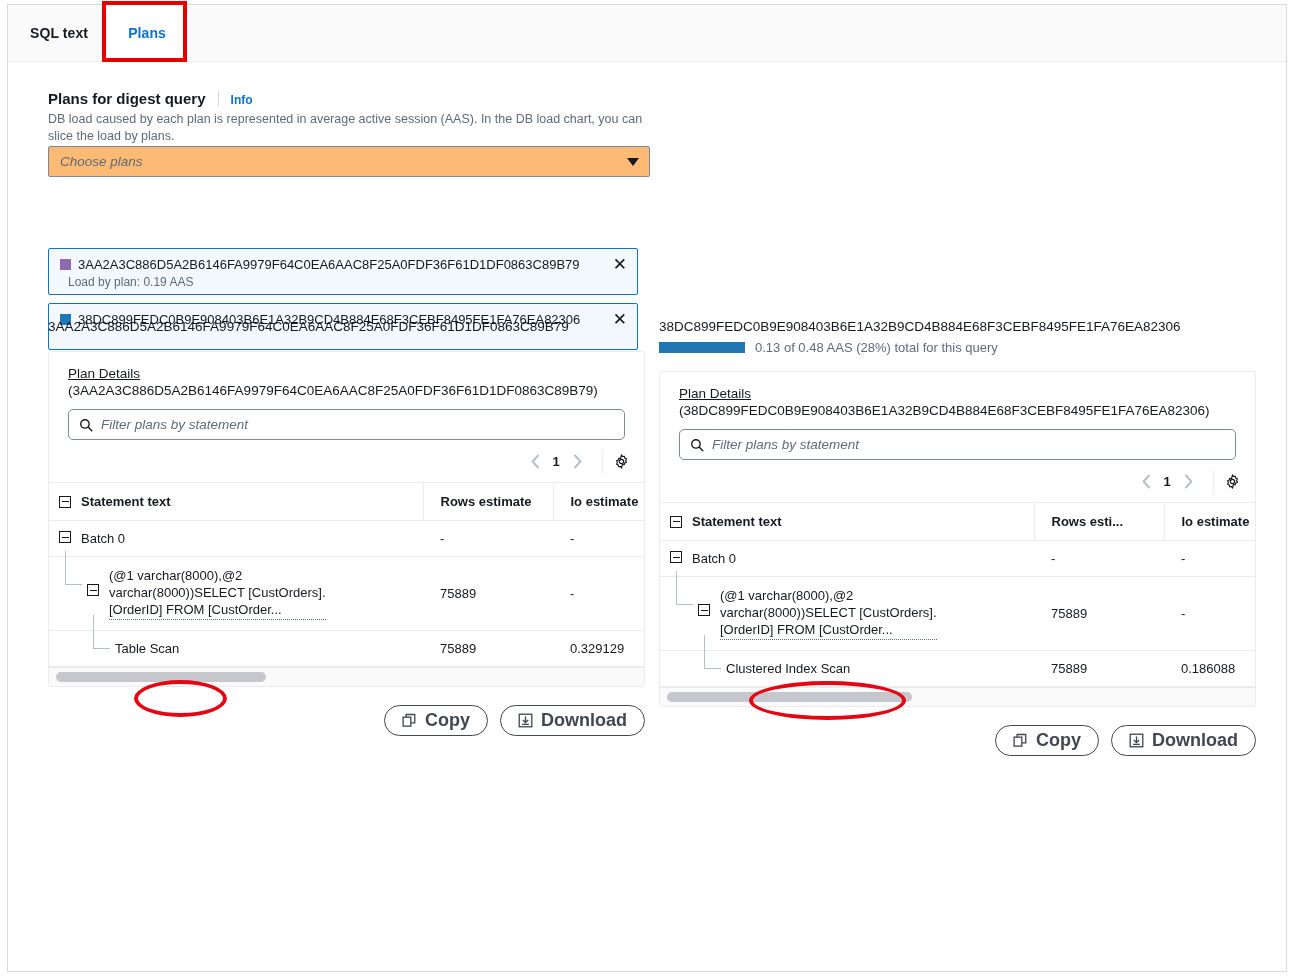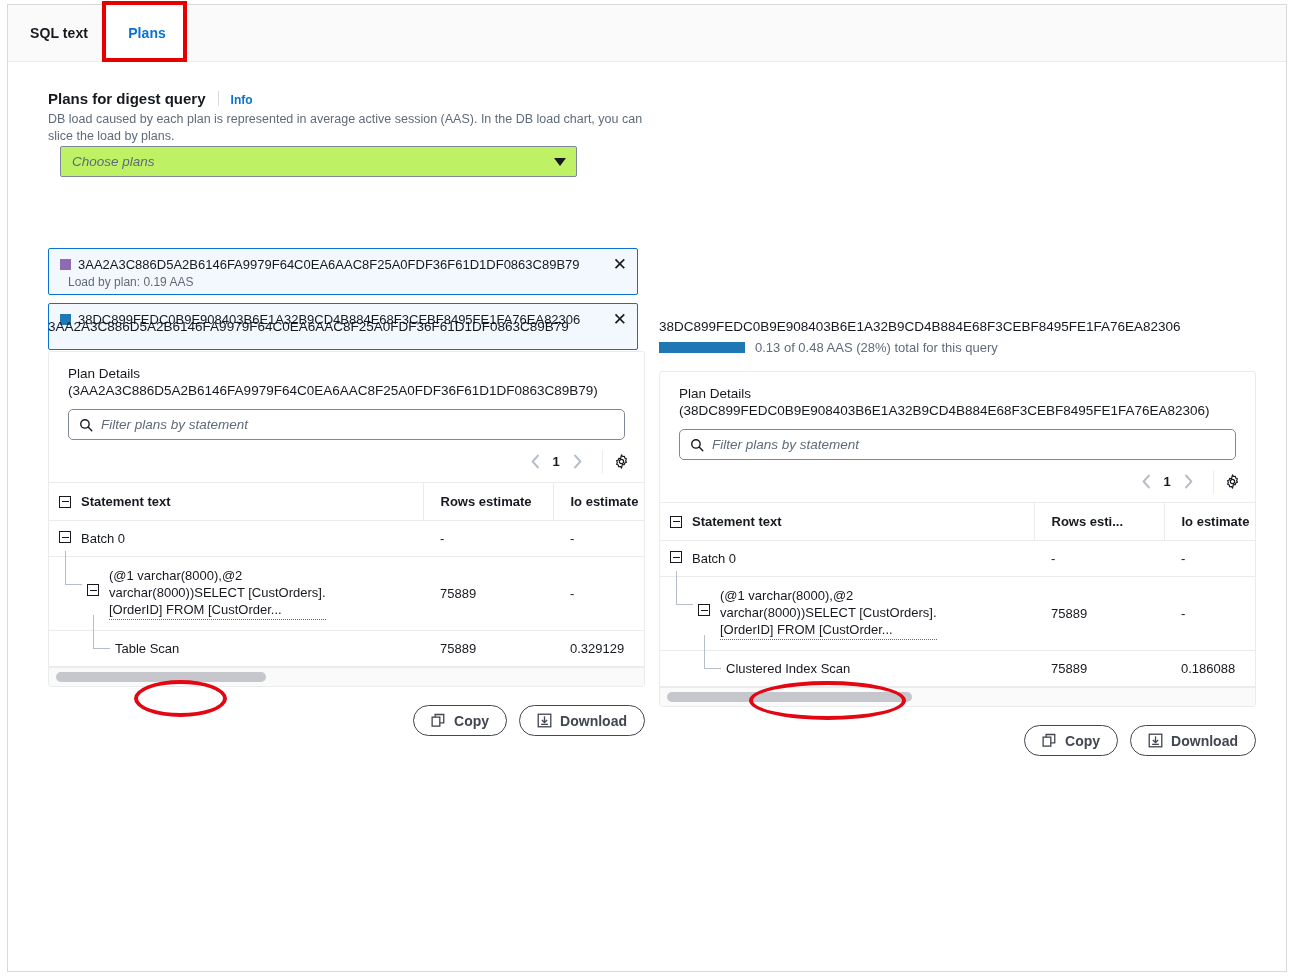--- a/index.html
+++ b/index.html
@@ -104,25 +104,25 @@
     left: 40px; top: 48px;
     width: 600px;
     font-size: 12.5px;
     line-height: 17px;
     color: #5f6b7a;
   }
 
   
   .select-box {
     position: absolute;
-    left: 52px; top: 83px;
-    width: 517px; height: 31px;
+    left: 40px; top: 83px;
+    width: 602px; height: 31px;
     border: 1px solid #7d8998;
     border-radius: 2px;
-    background: #bef264;
+    background: #fdba74;
     display: flex;
     align-items: center;
     padding: 0 10px 0 11px;
     cursor: pointer;
   }
   .select-placeholder {
     flex: 1;
     font-size: 13.5px;
     font-style: italic;
     color: #5f6b7a;
@@ -221,20 +221,21 @@
     background: #ffffff;
     overflow: hidden;
     position: relative;
   }
   .card-head {
     padding: 14px 19px 0 19px;
   }
   .card-head-l1 {
     font-size: 13.5px;
     color: #16191f;
+    text-decoration: underline;
   }
   .card-head-l2 {
     font-size: 13.5px;
     color: #16191f;
     margin-top: 2px;
   }
 
   .filter-wrap {
     padding: 11px 19px 0 19px;
   }
@@ -376,21 +377,21 @@
     margin-top: 18px;
     padding-right: 3px;
   }
   .btn {
     height: 31px;
     min-width: 90px;
     border: 1px solid #424650;
     border-radius: 16px;
     background: #ffffff;
     color: #424650;
-    font-size: 14px;
+    font-size: 18px;
     font-weight: bold;
     display: flex;
     align-items: center;
     justify-content: center;
     gap: 8px;
     padding: 0 17px;
     cursor: pointer;
     font-family: "Liberation Sans", sans-serif;
   }
 

